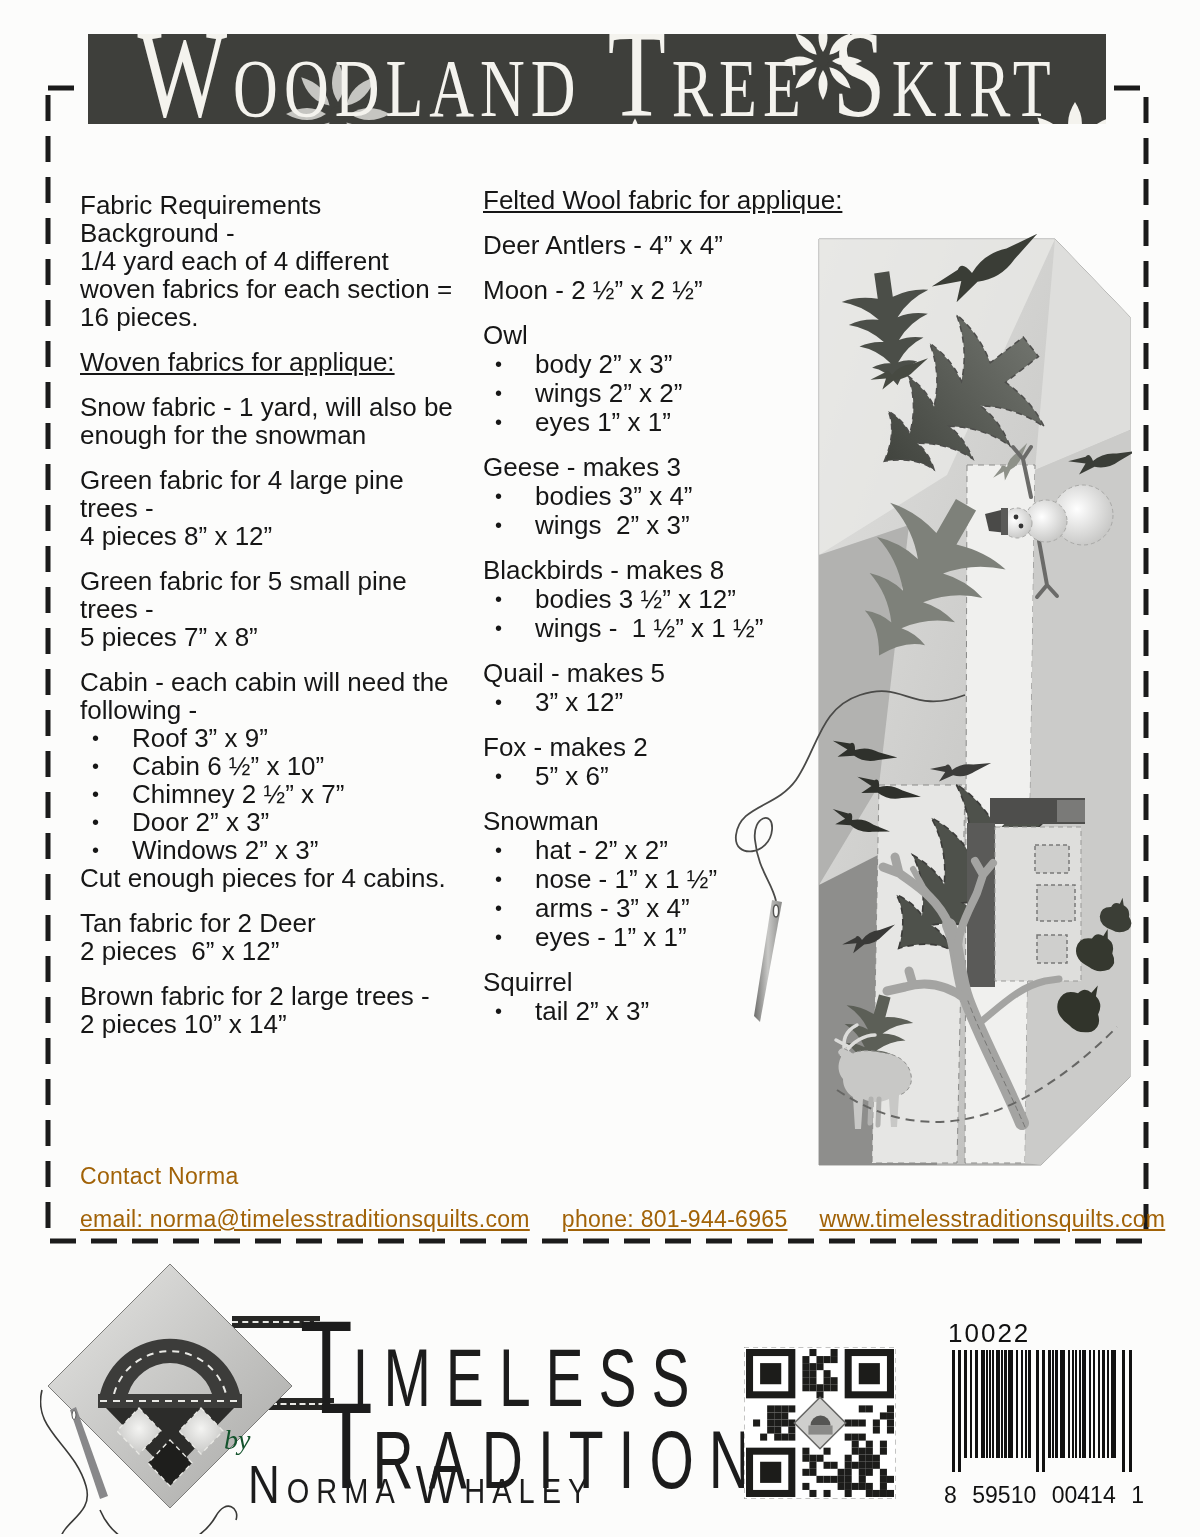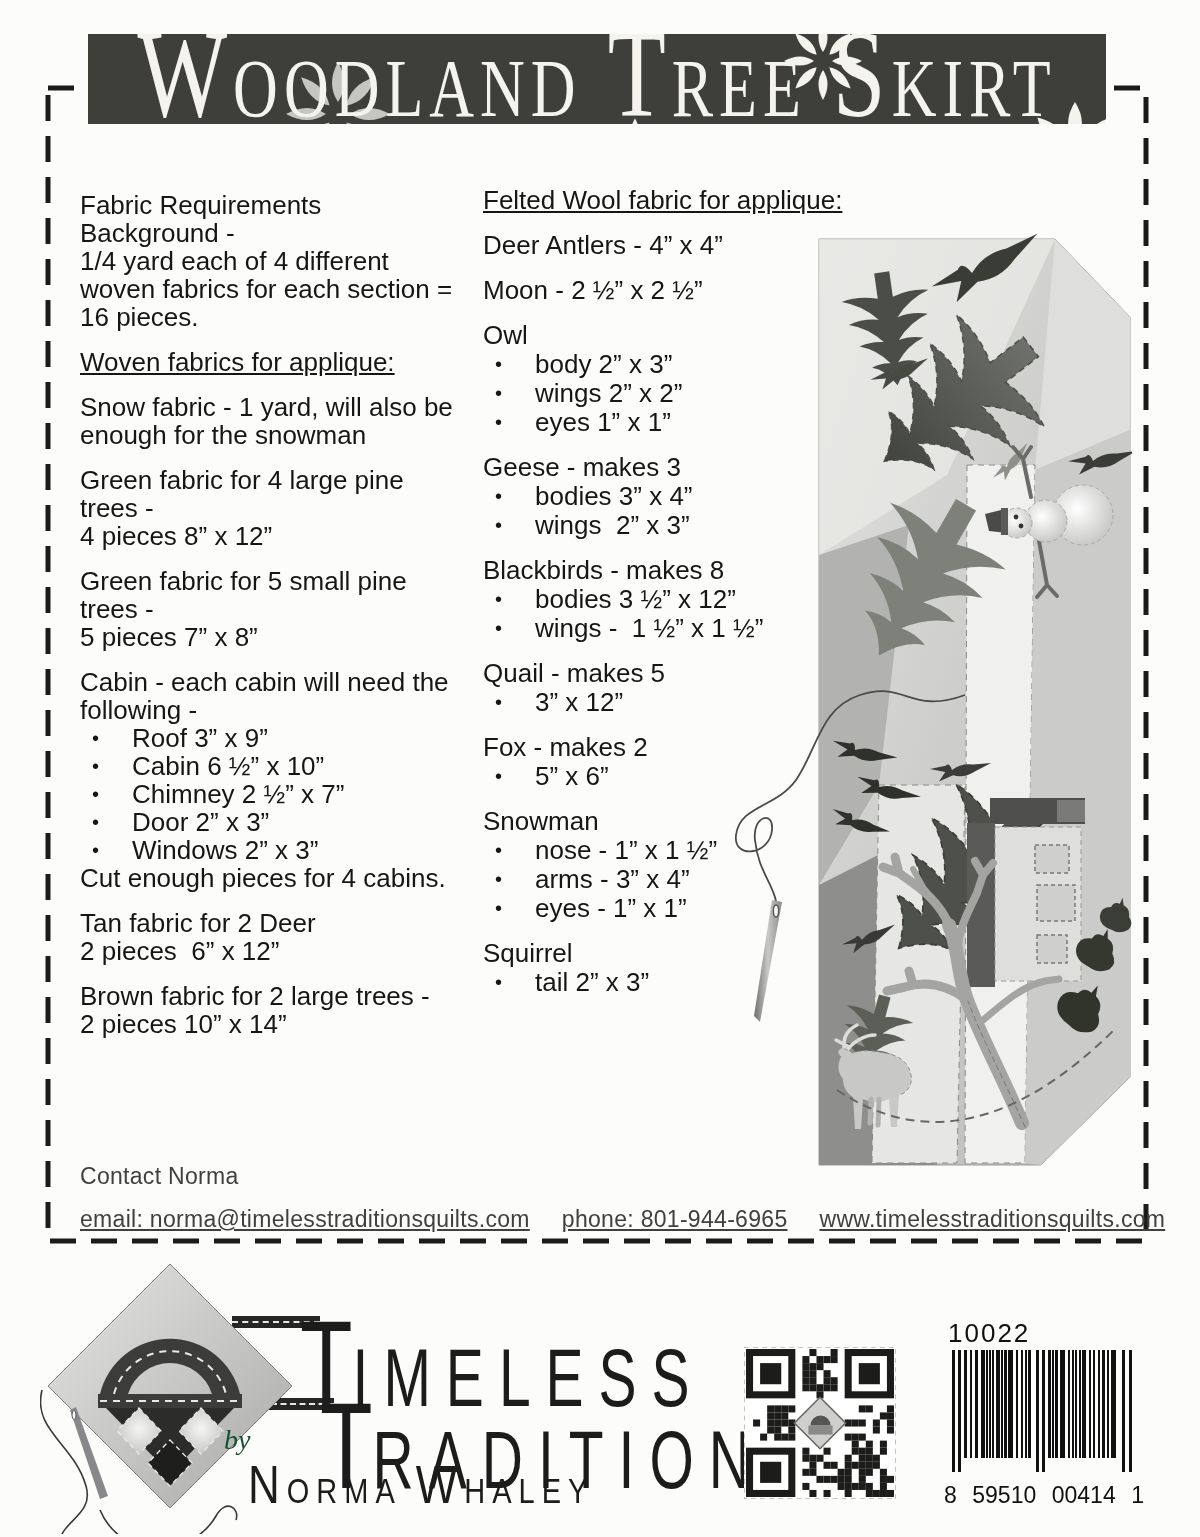--- a/index.html
+++ b/index.html
@@ -23,21 +23,21 @@
   .col{position:absolute;z-index:2;font-size:26px;}
   .ln{line-height:28px;white-space:pre;}
   .u{text-decoration:underline;}
   .para{margin-bottom:17px;}
   .mid .ln{line-height:29px;}
   .mid .para{margin-bottom:16px;}
   .brow{display:flex;line-height:28px;white-space:pre;}
   .mid .brow{line-height:29px;}
   .brow::before{content:"\2022";width:52px;padding-left:12px;box-sizing:border-box;font-size:20px;}
   
-  .contact{position:absolute;left:80px;top:1163px;z-index:2;font-size:23px;color:#404040;letter-spacing:.3px;}
+  .contact{position:absolute;left:80px;top:1163px;z-index:2;font-size:23px;color:#a16207;letter-spacing:.3px;}
   .contact .row2{margin-top:16px;white-space:pre;text-decoration:underline;}
   .contact .gap{display:inline-block;width:32px;}
   
   .skirt{position:absolute;left:817px;top:225px;z-index:2;}
   .needle-wrap{position:absolute;left:700px;top:620px;z-index:4;pointer-events:none;}
   .logo-wrap{position:absolute;left:40px;top:1258px;z-index:2;}
   
   .brand{position:absolute;z-index:2;color:#1c1c1c;font-family:"Liberation Sans",sans-serif;}
   .brand-line{display:flex;align-items:baseline;transform:scaleY(1.42);transform-origin:top left;white-space:pre;}
   .brand-line .cap{font-size:86px;line-height:1;}
@@ -210,20 +210,21 @@
     <div class="para">
       <div class="ln">Quail - makes 5</div>
       <div class="brow"><span>3” x 12”</span></div>
     </div>
     <div class="para">
       <div class="ln">Fox - makes 2</div>
       <div class="brow"><span>5” x 6”</span></div>
     </div>
     <div class="para">
       <div class="ln">Snowman</div>
+      <div class="brow"><span>hat - 2” x 2”</span></div>
       <div class="brow"><span>nose - 1” x 1 ½”</span></div>
       <div class="brow"><span>arms - 3” x 4”</span></div>
       <div class="brow"><span>eyes - 1” x 1”</span></div>
     </div>
     <div class="para">
       <div class="ln">Squirrel</div>
       <div class="brow"><span>tail 2” x 3”</span></div>
     </div>
   </div>
 

